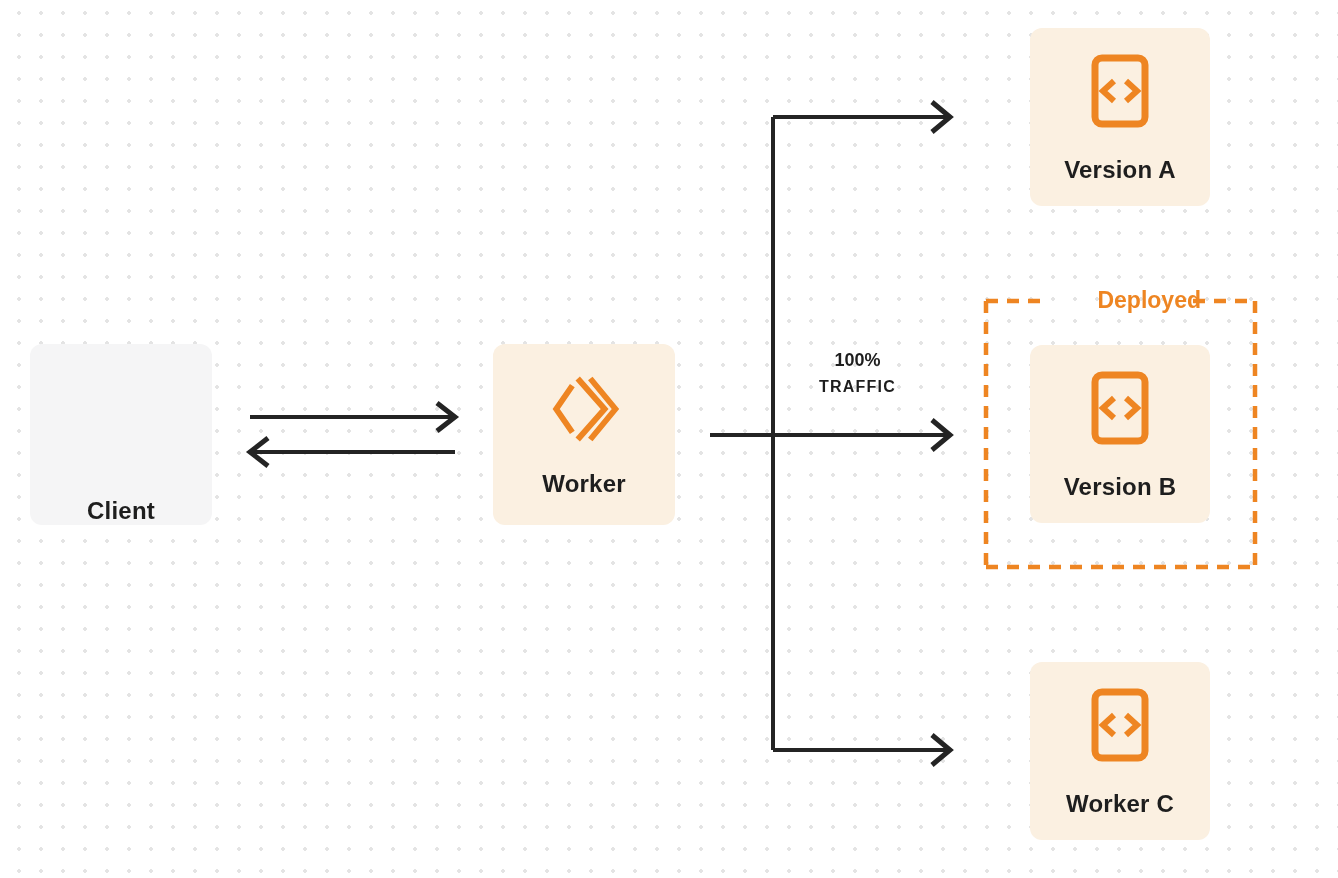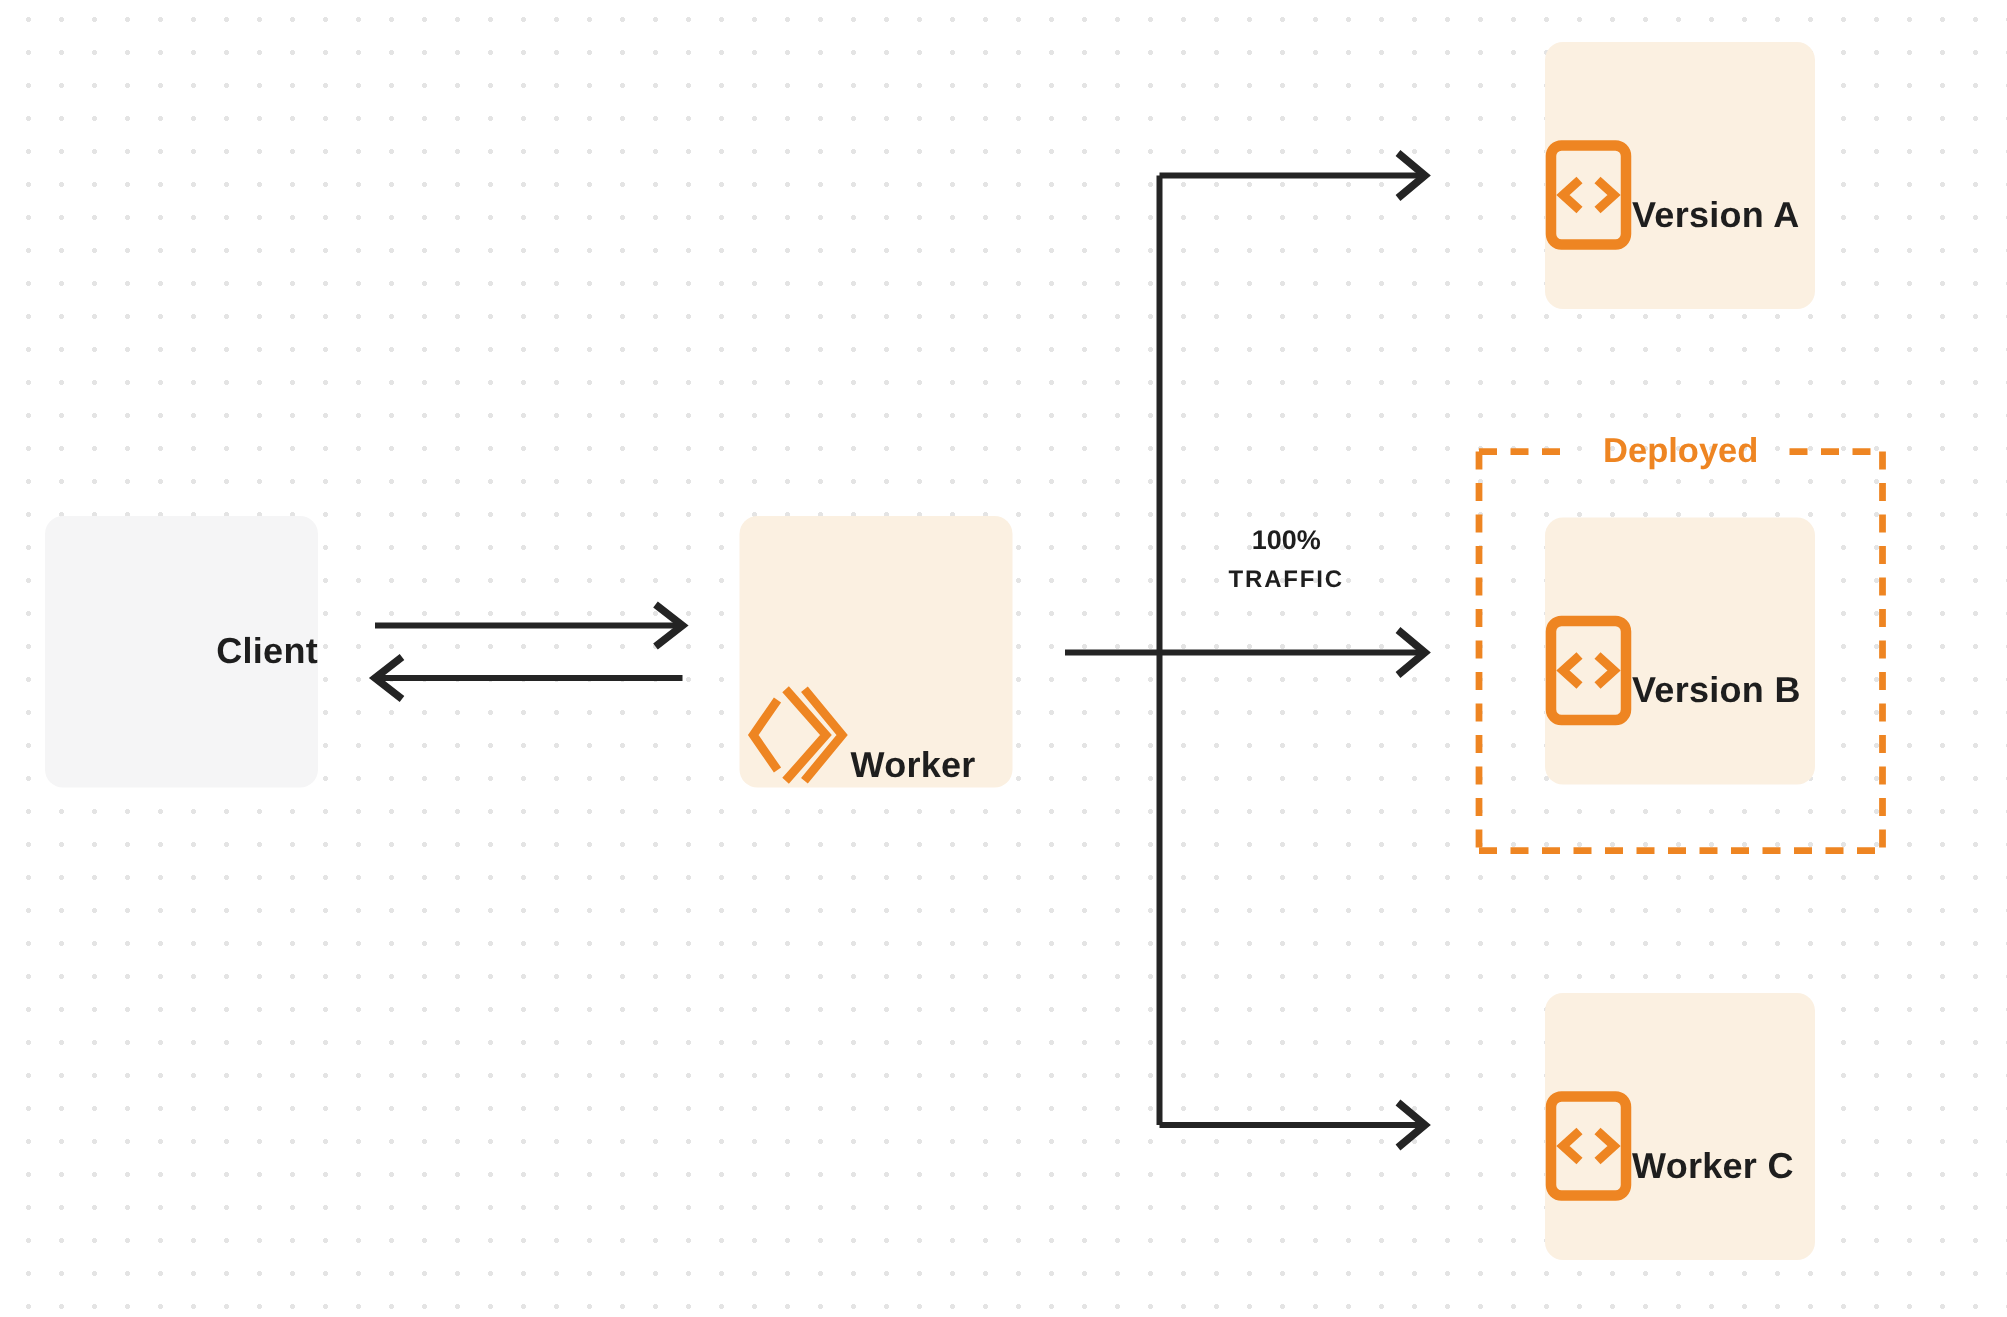--- a/index.html
+++ b/index.html
@@ -38,21 +38,21 @@
   .dash-group path {
     stroke: var(--accent);
     stroke-width: 4.5;
     stroke-dasharray: 12 9;
     fill: none;
   }
   .node {
     position: absolute;
     border-radius: 12px;
     display: flex;
-    flex-direction: row;
+    flex-direction: column;
     align-items: center;
   }
   .node-lg   { width: 182px; height: 181px; }
   .node-sm   { width: 180px; height: 178px; }
   .node-gray  { background: var(--client-bg); justify-content: flex-end; }
   .node-cream { background: var(--cream); }
   .node-label {
     font-size: 24px;
     font-weight: 700;
     color: var(--ink);
@@ -78,21 +78,21 @@
     fill: none;
     stroke: var(--accent);
     stroke-width: 6;
     stroke-linejoin: miter;
   }
   .deployed-label {
     position: absolute;
     left: 1040px;
     top: 287px;
     width: 161px;
-    text-align: center;
+    text-align: right;
     font-size: 23px;
     font-weight: 700;
     color: var(--accent);
     white-space: nowrap;
   }
   .traffic-label {
     position: absolute;
     left: 785px;
     top: 350px;
     width: 145px;
@@ -154,21 +154,21 @@
       <path d="M986 301 V567"></path>
       <path d="M1255 301 V567"></path>
       <path d="M986 567 H1255"></path>
     </g>
   </svg>
 
   <div class="node node-lg node-gray" style="left:30px; top:344px;">
     <span class="node-label">Client</span>
   </div>
 
-  <div class="node node-lg node-cream worker-node" style="left:493px; top:344px;align-items:flex-end;">
+  <div class="node node-lg node-cream worker-node" style="left:493px; top:344px;">
     <svg class="worker-icon" width="74" height="70" viewBox="-5 -5 80 78" aria-hidden="true">
       <polyline points="22,8 4,34 22,60"></polyline>
       <polyline points="28,0 58,34 28,68"></polyline>
       <polyline points="42,0 70,34 42,68"></polyline>
     </svg>
     <span class="node-label">Worker</span>
   </div>
 
   <div class="node node-sm node-cream version-node" style="left:1030px; top:28px;">
     <svg class="code-icon" width="58" height="74" viewBox="0 0 58 74" aria-hidden="true">

